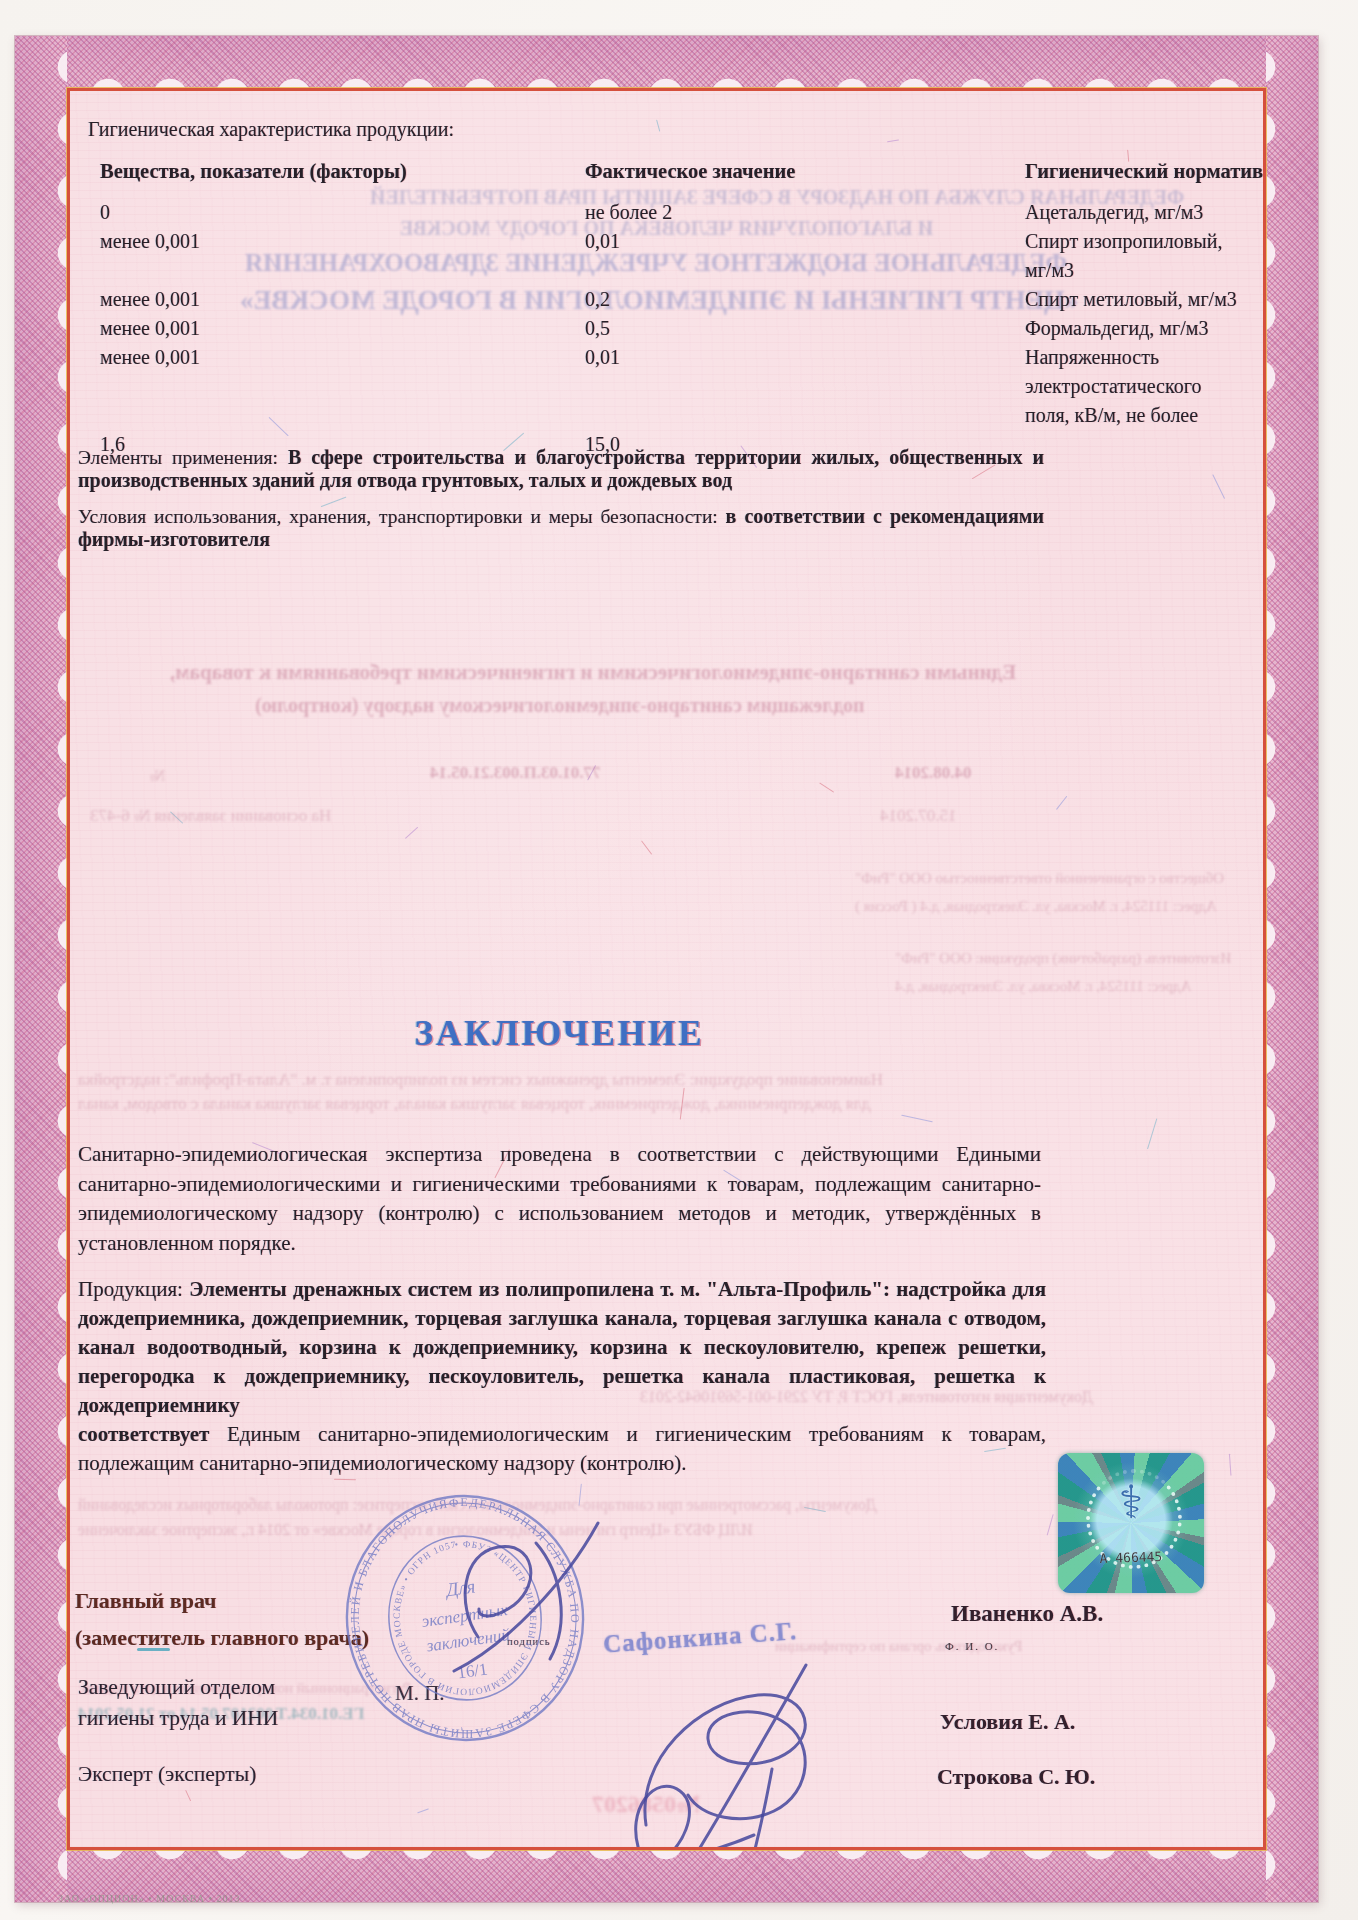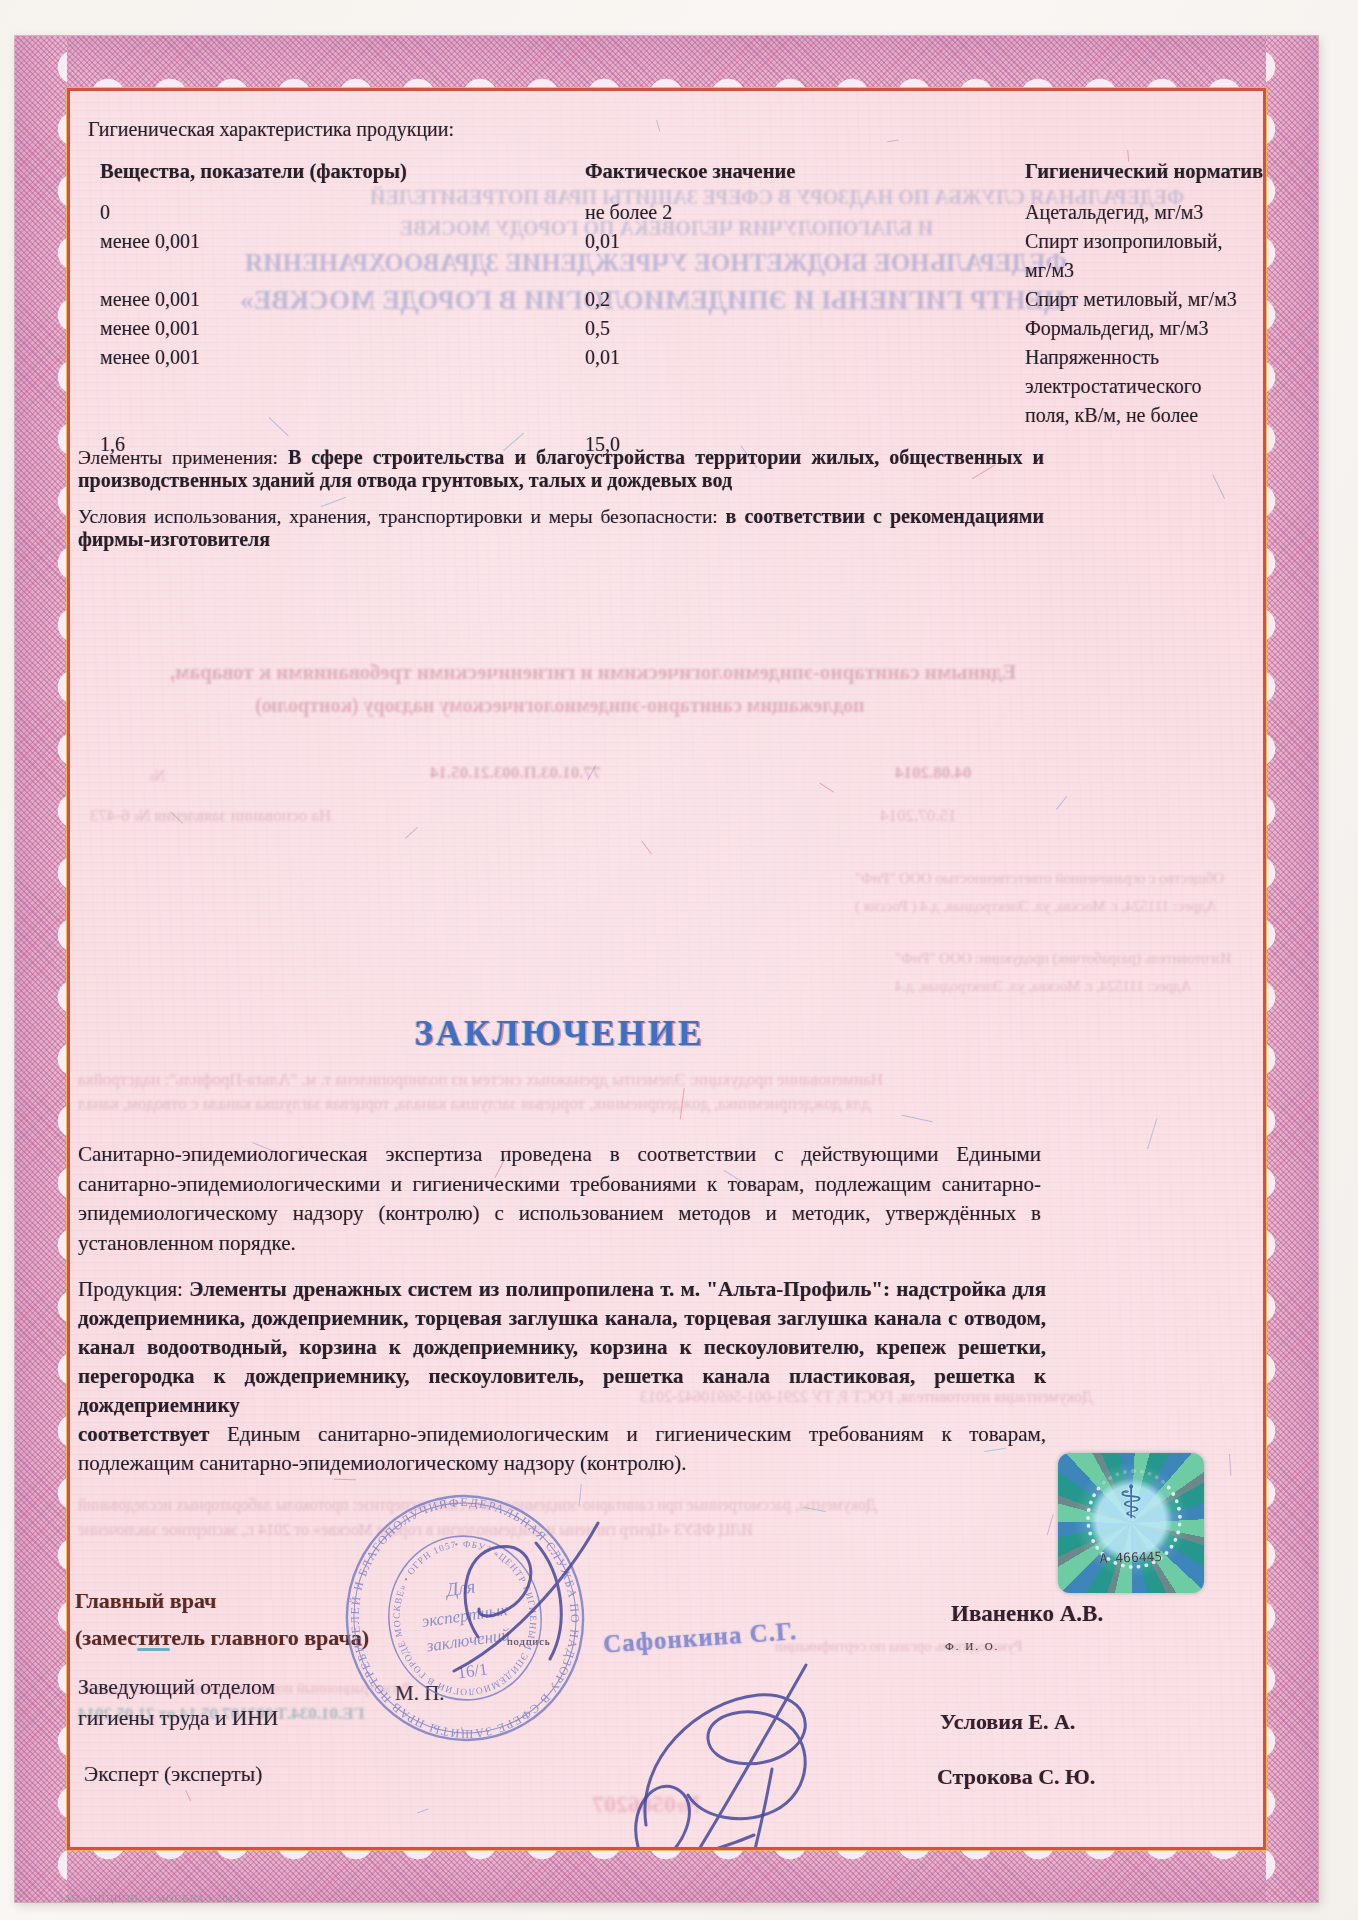--- a/index.html
+++ b/index.html
@@ -69,21 +69,21 @@
   .sections b{font-size:20px;}
   .conclusion{left:8px;top:904px;width:963px;text-align:center;font-size:35px;font-weight:700;
               letter-spacing:3px;color:#3f6fc3;
               text-shadow:1.6px 0.5px 0 rgba(190,60,95,.50), -1.2px -0.5px 0 rgba(70,170,205,.38), 0 0 1px rgba(60,90,180,.4);margin-top:19px;}
   .p1{left:8px;top:1049px;width:963px;font-size:21px;line-height:29.5px;text-align:justify;}
   .p2{left:8px;top:1184px;width:968px;font-size:21px;line-height:29px;text-align:justify;}
   .role-chief{left:5px;top:1491px;font-size:22px;font-weight:700;color:#5c2a22;line-height:37px;}
   .dash-teal{left:67px;top:1557px;width:33px;height:3px;background:rgba(60,160,185,.75);border-radius:2px;}
   .role-dept{left:8px;top:1581px;font-size:21.5px;line-height:31px;color:#2b2330;}
   .mp{left:325px;top:1590px;font-size:21px;color:#3a3040;}
-  .role-expert{left:8px;top:1671px;font-size:21.5px;color:#2b2330;margin-left:6px;}
+  .role-expert{left:8px;top:1671px;font-size:21.5px;color:#2b2330;}
   .podpis{left:437px;top:1545px;font-size:10.5px;letter-spacing:1px;color:#4a4258;}
   .fio-name1{left:873px;top:1510px;font-size:23px;font-weight:700;color:#33202c;margin-left:8px;}
   .fio-label{left:875px;top:1549px;font-size:11px;letter-spacing:2px;color:#4a3a42;}
   .fio-name2{left:870px;top:1618px;font-size:22px;font-weight:700;color:#33202c;}
   .fio-name3{left:867px;top:1673px;font-size:22px;font-weight:700;color:#33202c;}
   
   .stamp-svg{position:absolute;left:270px;top:1398px;opacity:.8;mix-blend-mode:multiply;
              transform:rotate(-8deg);}
   .sig{position:absolute;opacity:.85;}
   .safonkina{position:absolute;left:533px;top:1533px;font-size:25px;font-weight:700;

